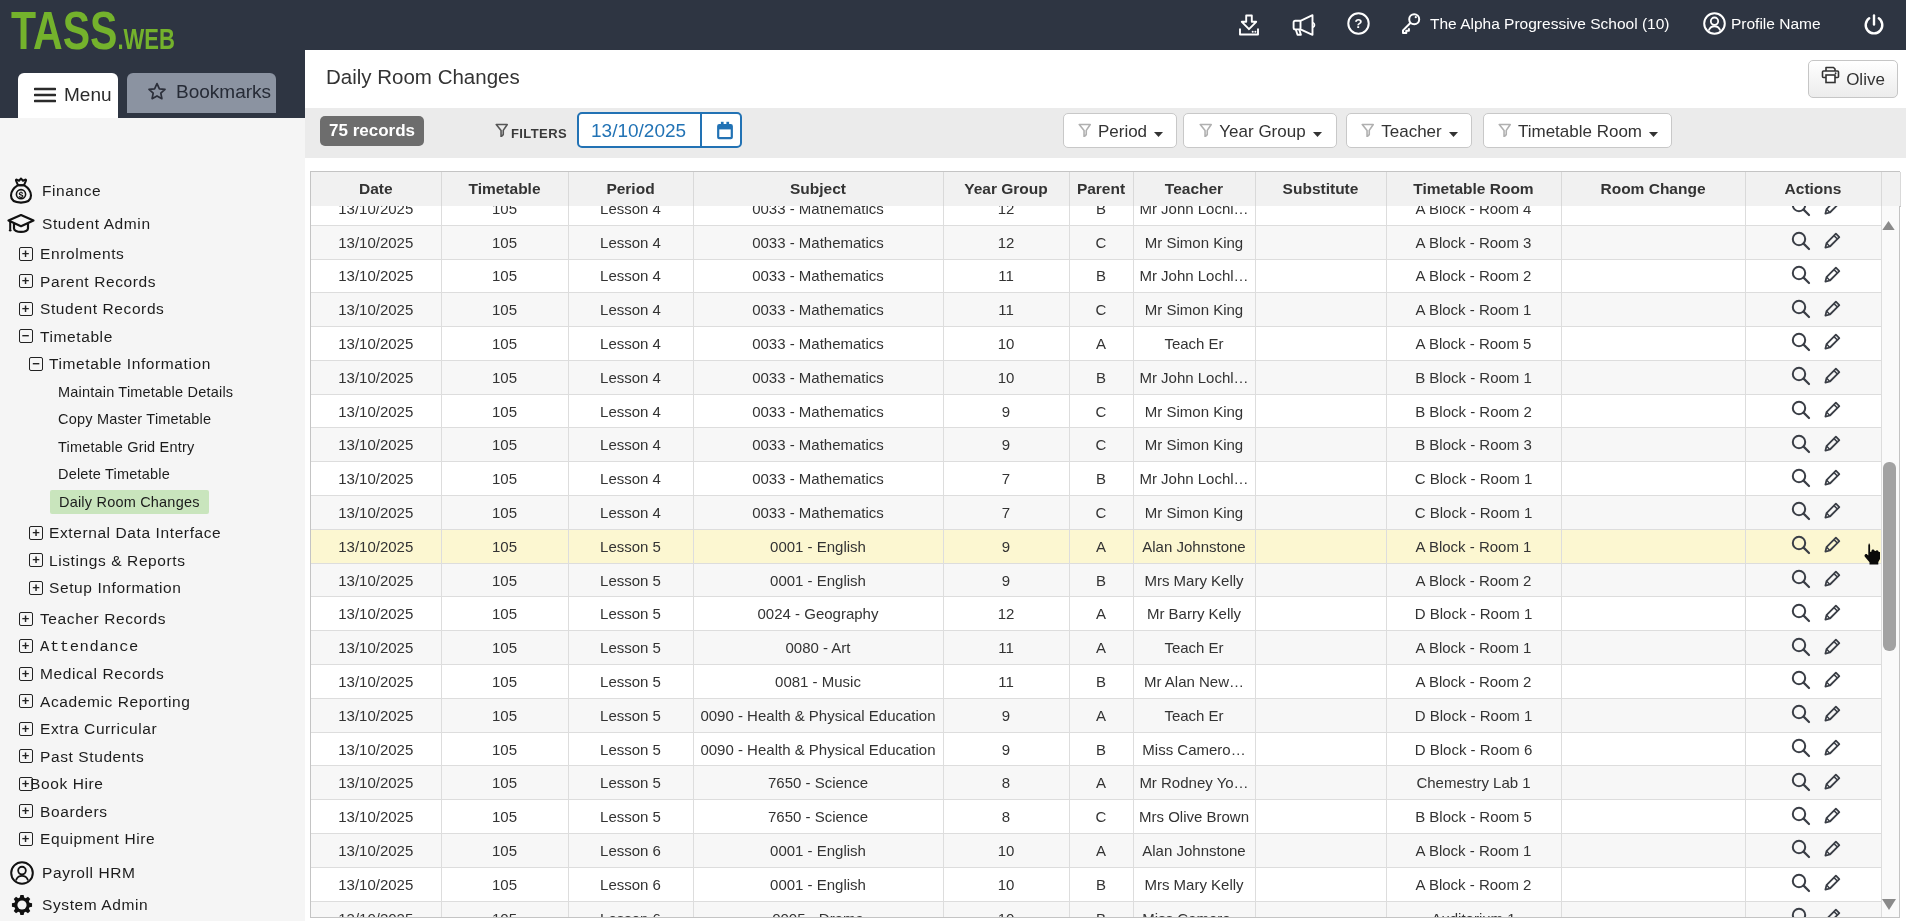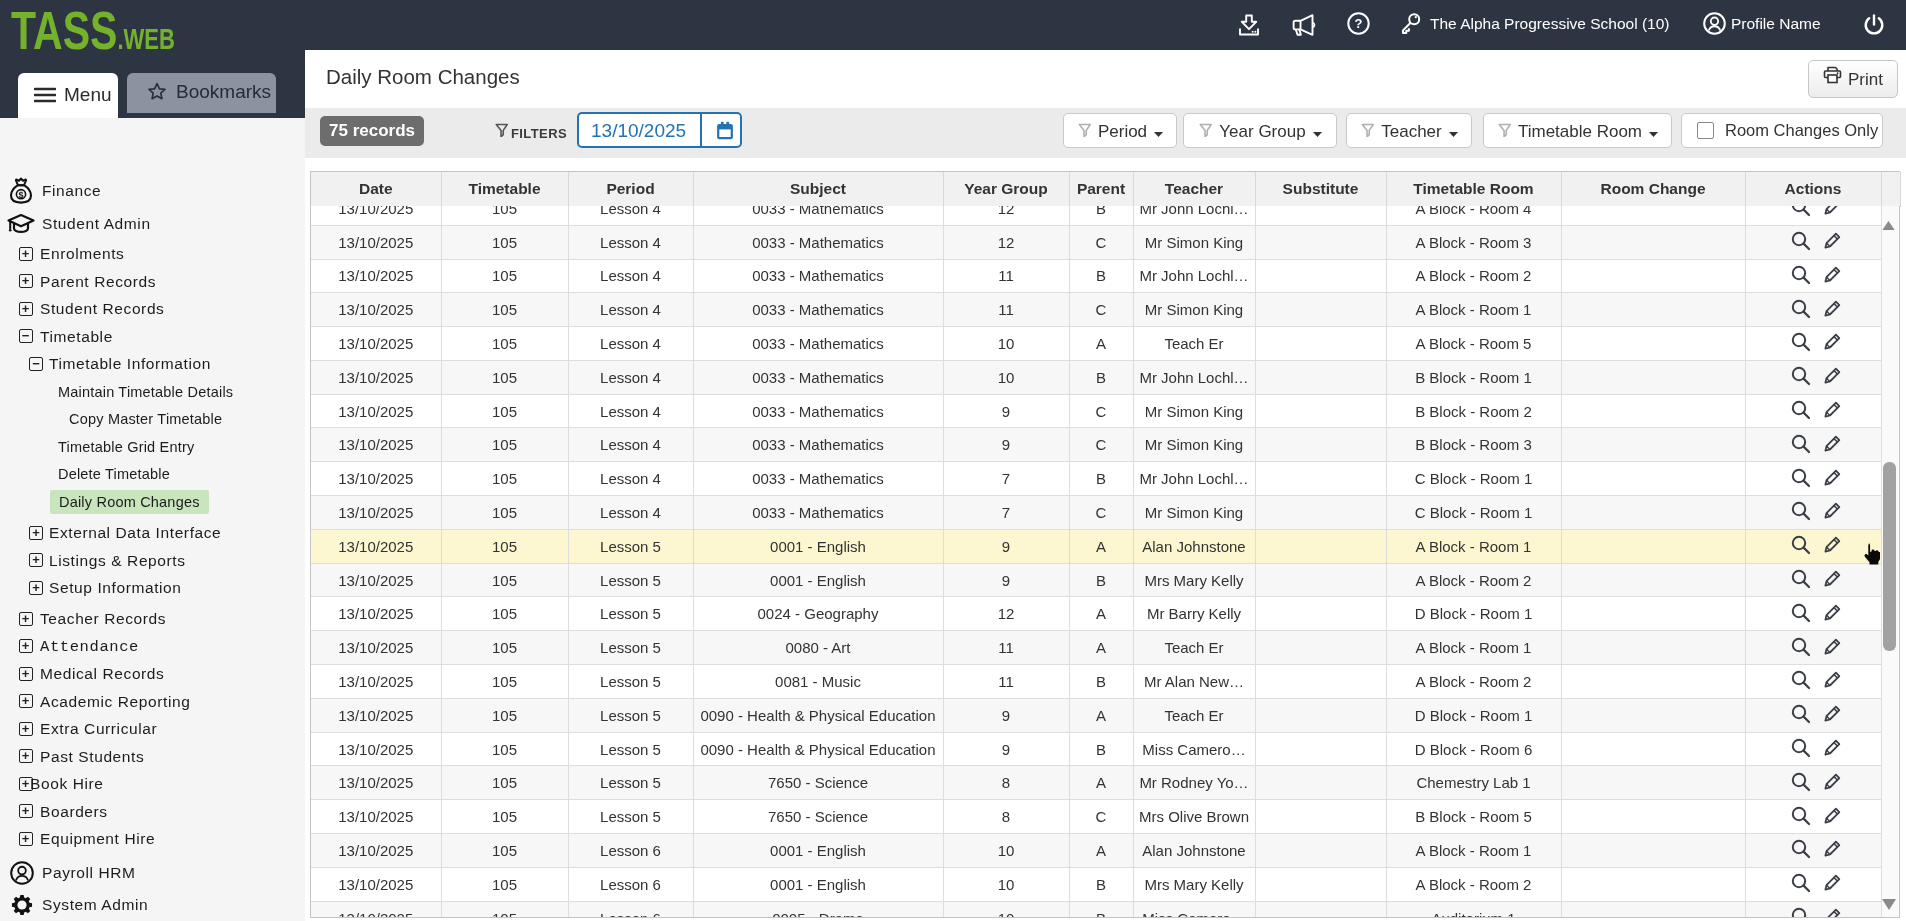--- a/index.html
+++ b/index.html
@@ -100,21 +100,21 @@
 <div class="mi" style="left:40px;top:127.0px;">Enrolments</div>
 <div class="pm" style="left:18.5px;top:156.0px;">+</div>
 <div class="mi" style="left:40px;top:154.5px;">Parent Records</div>
 <div class="pm" style="left:18.5px;top:183.5px;">+</div>
 <div class="mi" style="left:40px;top:182.0px;">Student Records</div>
 <div class="pm" style="left:18.5px;top:211.0px;">−</div>
 <div class="mi" style="left:40px;top:209.5px;">Timetable</div>
 <div class="pm" style="left:29px;top:238.5px;">−</div>
 <div class="mi" style="left:49px;top:237.0px;">Timetable Information</div>
 <div class="mi leaf" style="left:58px;top:265.5px;">Maintain Timetable Details</div>
-<div class="mi leaf" style="left:69px;top:293.0px;">Copy Master Timetable</div>
+<div class="mi leaf" style="left:58px;top:293.0px;">Copy Master Timetable</div>
 <div class="mi leaf" style="left:58px;top:320.5px;">Timetable Grid Entry</div>
 <div class="mi leaf" style="left:58px;top:348.0px;">Delete Timetable</div>
 <div class="mi leaf hl" style="left:50px;top:371.5px;padding:4px 9px;">Daily Room Changes</div>
 <div class="pm" style="left:29px;top:407.5px;">+</div>
 <div class="mi" style="left:49px;top:406.0px;">External Data Interface</div>
 <div class="pm" style="left:29px;top:435.0px;">+</div>
 <div class="mi" style="left:49px;top:433.5px;">Listings &amp; Reports</div>
 <div class="pm" style="left:29px;top:462.5px;">+</div>
 <div class="mi" style="left:49px;top:461.0px;">Setup Information</div>
 <div class="pm" style="left:18.5px;top:493.5px;">+</div>
@@ -147,21 +147,21 @@
       </svg></div>
 <div class="mi" style="left:42px;top:778.0px;">System Admin</div>
 </div>
 <div class="abs" id="content">
 <div id="title">Daily Room Changes</div>
 <div id="printbtn"><svg width="19" height="18" viewBox="0 0 19 18" style="">
         <path d="M5 5V1.5h7.5L14 3v2" fill="none" stroke="#333" stroke-width="1.6" stroke-linejoin="round"></path>
         <rect x="1.5" y="5" width="16" height="6.5" rx="1" fill="none" stroke="#333" stroke-width="1.6"></rect>
         <rect x="5" y="9" width="9" height="7.5" fill="#fff" stroke="#333" stroke-width="1.6"></rect>
         <circle cx="14.6" cy="7.2" r="0.9" fill="#333"></circle>
-      </svg><span style="vertical-align:middle;margin-left:6px;">Print</span></div>
+      </svg><span style="vertical-align:middle;margin-left:6px;">Olive</span></div>
 <div id="band">
 <div id="badge">75 records</div>
 <div class="abs" style="left:189px;top:15px;"><svg width="14" height="14" viewBox="0 0 14 14" style="">
           <path d="M1.5 1.5h11l-4.0 5.9v4.2l-2.2 2.2v-6.4z" fill="none" stroke="#555" stroke-width="1.6" stroke-linejoin="round" transform="translate(0.75 0)"></path>
         </svg></div>
 <div class="abs" style="left:206px;top:18px;font-size:13px;font-weight:bold;color:#3a3a3a;letter-spacing:0.4px;">FILTERS</div>
 <div class="blugrp" style="left:272px;width:165px;">
         <span style="position:absolute;left:12px;top:6px;">13/10/2025</span>
         <span style="position:absolute;left:121px;top:0;width:44px;height:32px;border-left:2px solid #2272b4;"></span>
         <span style="position:absolute;left:136px;top:7px;"><svg width="20" height="20" viewBox="0 0 20 20" style="">
@@ -184,24 +184,20 @@
 <div class="fbtn" style="left:1041px;width:126px;text-align:center;line-height:33px;"><span style="vertical-align:middle;margin-right:7px;"><svg width="14" height="14" viewBox="0 0 14 14" style="">
             <path d="M1.5 1.5h11l-4.0 5.9v4.2l-2.2 2.2v-6.4z" fill="none" stroke="#b0b0b0" stroke-width="1.6" stroke-linejoin="round" transform="translate(0.75 0)"></path>
           </svg></span><span class="lab">Teacher</span><span style="vertical-align:middle;margin-left:7px;"><svg width="9" height="5" viewBox="0 0 9 5" style="">
             <path d="M0 0h9L4.5 5z" fill="#333"></path>
           </svg></span></div>
 <div class="fbtn" style="left:1178px;width:189px;text-align:center;line-height:33px;"><span style="vertical-align:middle;margin-right:7px;"><svg width="14" height="14" viewBox="0 0 14 14" style="">
             <path d="M1.5 1.5h11l-4.0 5.9v4.2l-2.2 2.2v-6.4z" fill="none" stroke="#b0b0b0" stroke-width="1.6" stroke-linejoin="round" transform="translate(0.75 0)"></path>
           </svg></span><span class="lab">Timetable Room</span><span style="vertical-align:middle;margin-left:7px;"><svg width="9" height="5" viewBox="0 0 9 5" style="">
             <path d="M0 0h9L4.5 5z" fill="#333"></path>
           </svg></span></div>
-<div class="fbtn" style="left:1376px;width:202px;">
-        <span style="position:absolute;left:15px;top:8px;width:17px;height:17px;border:1.5px solid #888;border-radius:2px;background:#fff;"></span>
-        <span style="position:absolute;left:43px;top:7px;font-size:16.5px;">Room Changes Only</span>
-      </div>
 </div>
 <div class="abs" style="left:5px;top:121px;width:1590px;height:35px;border:1px solid #c4c4c4;border-bottom:none;">
 <table style="width:1589px;">
         <colgroup>
           <col style="width:130px;">
           <col style="width:127px;">
           <col style="width:125px;">
           <col style="width:250px;">
           <col style="width:126px;">
           <col style="width:64px;">

